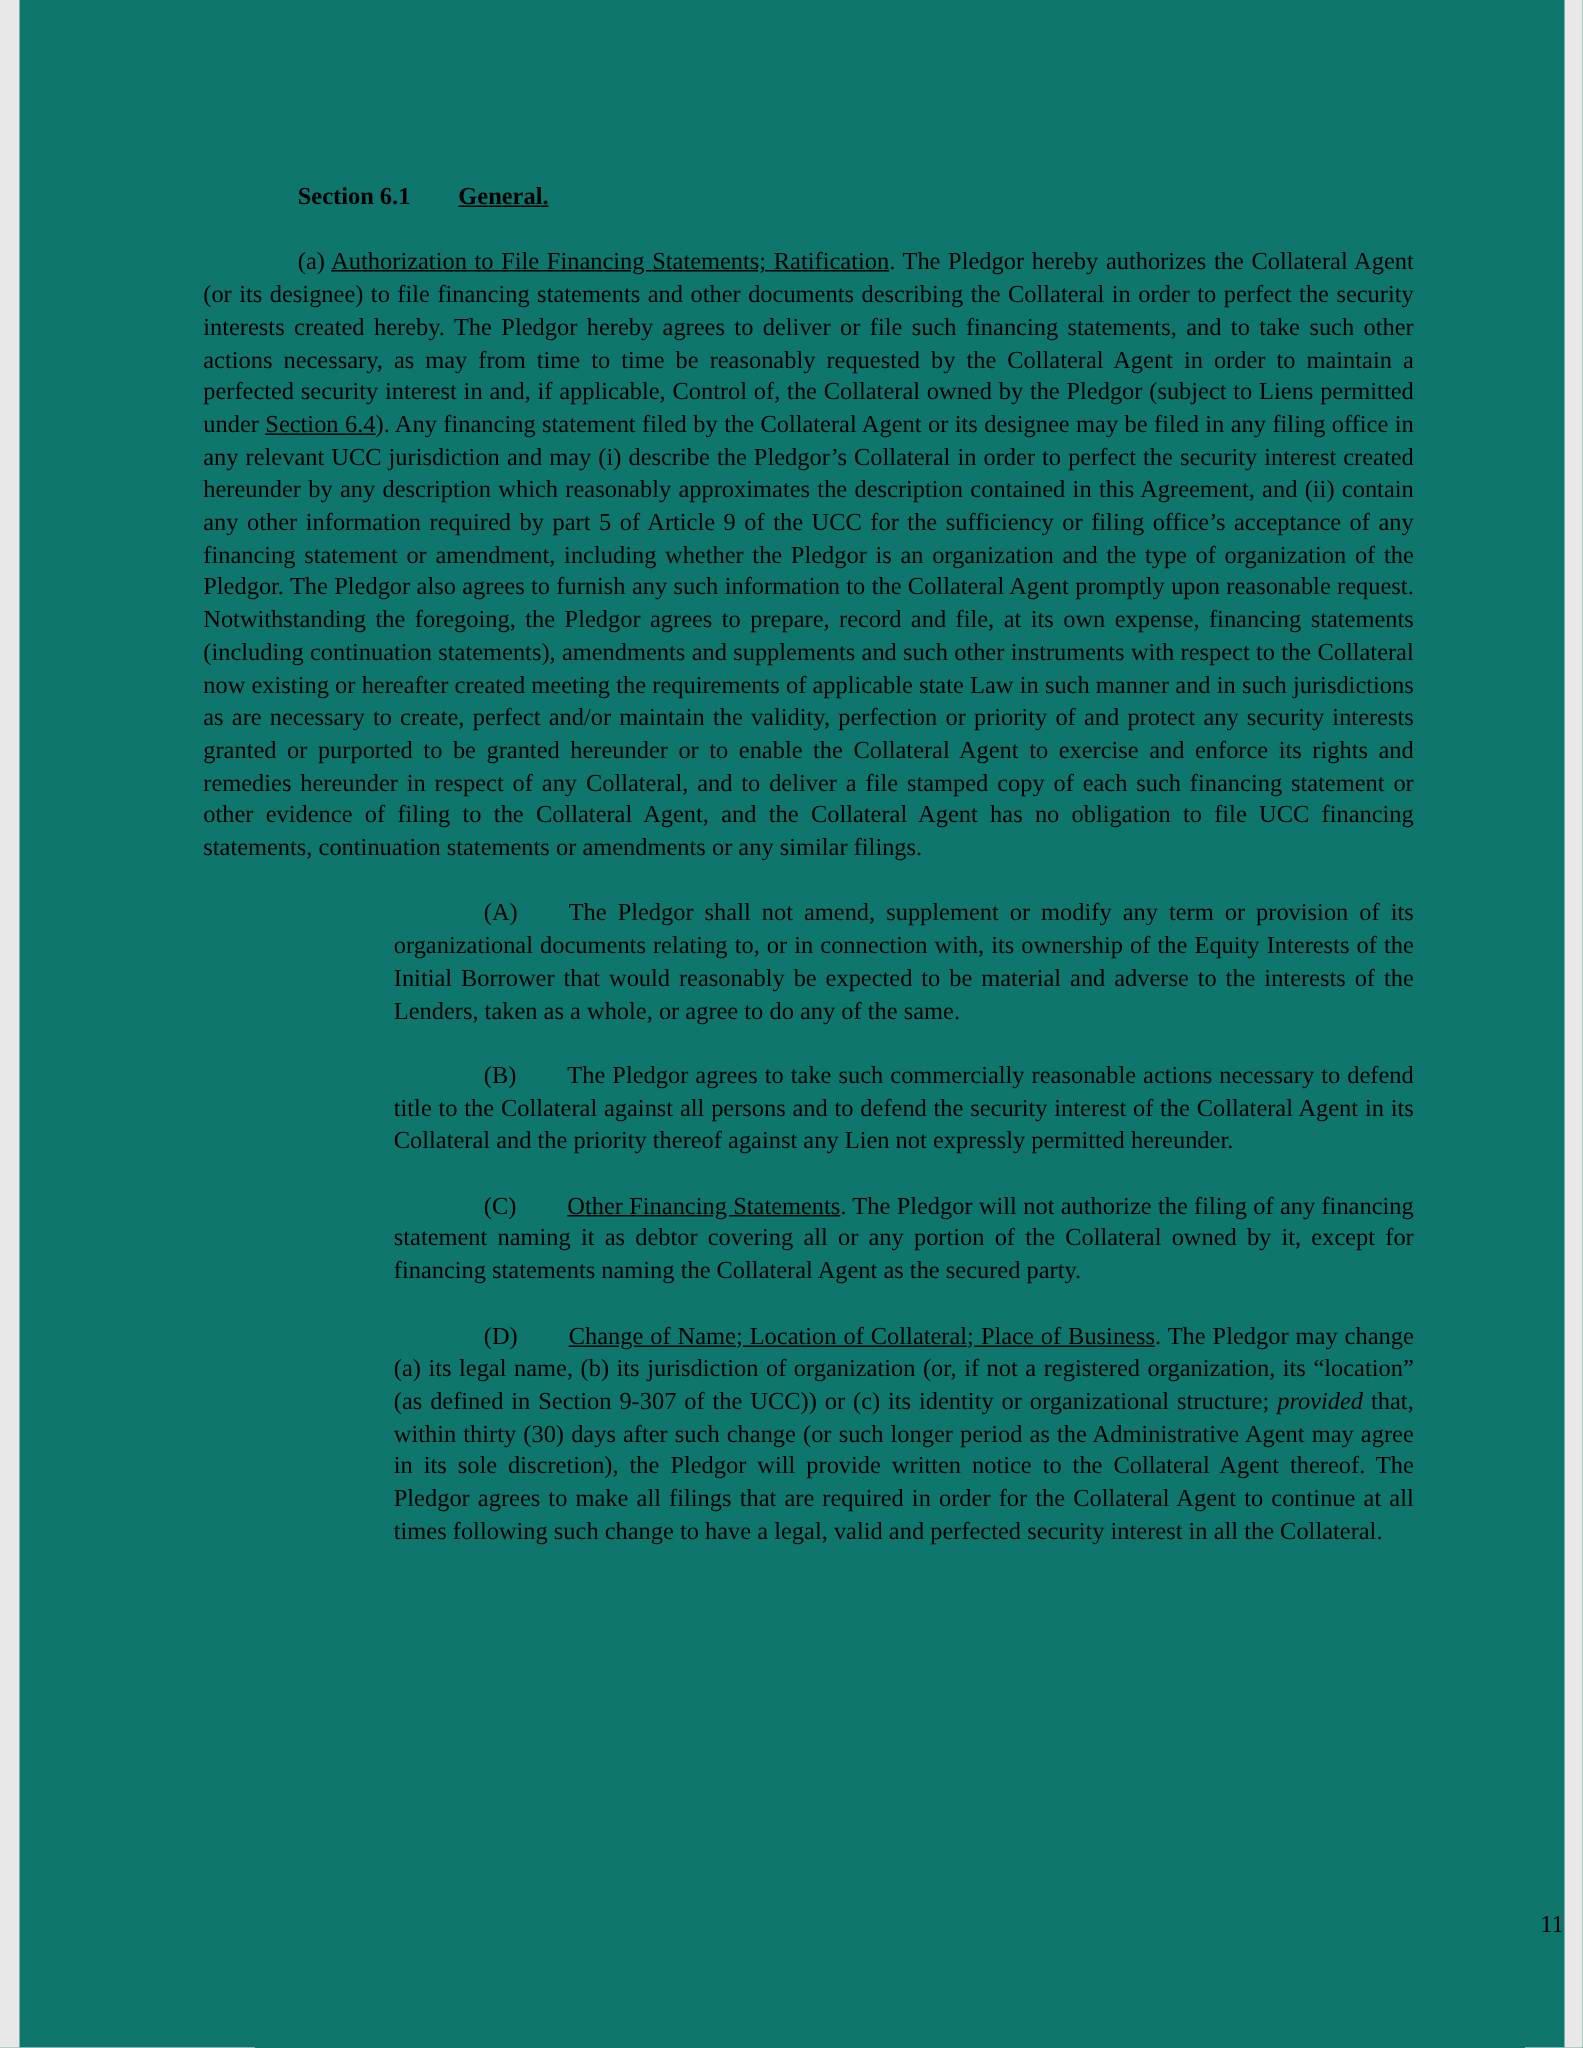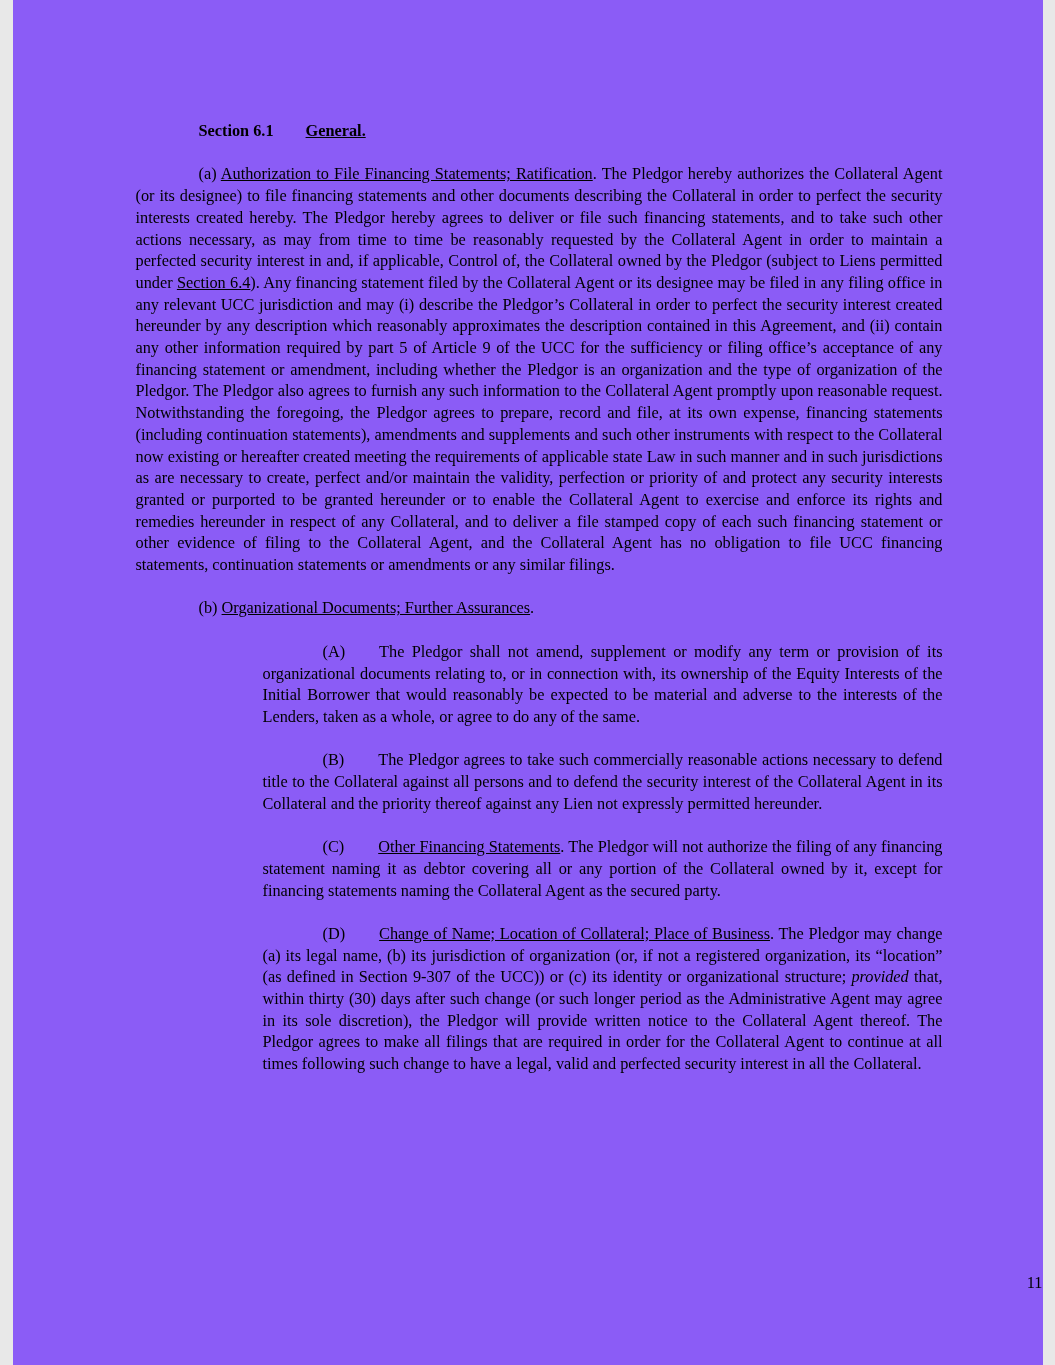--- a/index.html
+++ b/index.html
@@ -5,21 +5,21 @@
   html, body {
     margin: 0;
     padding: 0;
     background: #e8e8e8;
   }
   .sheet {
     position: relative;
     width: 1030px;
     height: 1365px;
     margin: 0 auto;
-    background: #8b5cf6;
+    background: #0f766e;
     color: #000000;
     font-family: "Liberation Serif", serif;
     overflow: hidden;
   }
   .content {
     position: absolute;
     left: 123px;
     top: 120px;
     width: 807px;
   }
@@ -62,21 +62,20 @@
 </head>
 <body>
 
 <div class="sheet">
   <div class="content">
 
     <p class="heading indent"><span class="bold">Section 6.1</span><span class="tab-sm"></span><span class="bold underline">General.</span></p>
 
     <p class="indent"><span>(a)</span> <span class="underline">Authorization to File Financing Statements; Ratification</span><span>. The Pledgor hereby authorizes the Collateral Agent (or its designee) to file financing statements and other documents describing the Collateral in order to perfect the security interests created hereby. The Pledgor hereby agrees to deliver or file such financing statements, and to take such other actions necessary, as may from time to time be reasonably requested by the Collateral Agent in order to maintain a perfected security interest in and, if applicable, Control of, the Collateral owned by the Pledgor (subject to Liens permitted under </span><span class="underline">Section 6.4</span><span>). Any financing statement filed by the Collateral Agent or its designee may be filed in any filing office in any relevant UCC jurisdiction and may (i) describe the Pledgor’s Collateral in order to perfect the security interest created hereunder by any description which reasonably approximates the description contained in this Agreement, and (ii) contain any other information required by part 5 of Article 9 of the UCC for the sufficiency or filing office’s acceptance of any financing statement or amendment, including whether the Pledgor is an organization and the type of organization of the Pledgor. The Pledgor also agrees to furnish any such information to the Collateral Agent promptly upon reasonable request. Notwithstanding the foregoing, the Pledgor agrees to prepare, record and file, at its own expense, financing statements (including continuation statements), amendments and supplements and such other instruments with respect to the Collateral now existing or hereafter created meeting the requirements of applicable state Law in such manner and in such jurisdictions as are necessary to create, perfect and/or maintain the validity, perfection or priority of and protect any security interests granted or purported to be granted hereunder or to enable the Collateral Agent to exercise and enforce its rights and remedies hereunder in respect of any Collateral, and to deliver a file stamped copy of each such financing statement or other evidence of filing to the Collateral Agent, and the Collateral Agent has no obligation to file UCC financing statements, continuation statements or amendments or any similar filings.</span></p>
 
-    <p class="indent"><span>(b)</span> <span class="underline">Organizational Documents; Further Assurances</span><span>.</span></p>
 
     <p class="sub"><span>(A)</span><span class="tab"></span><span>The Pledgor shall not amend, supplement or modify any term or provision of its organizational documents relating to, or in connection with, its ownership of the Equity Interests of the Initial Borrower that would reasonably be expected to be material and adverse to the interests of the Lenders, taken as a whole, or agree to do any of the same.</span></p>
 
     <p class="sub"><span>(B)</span><span class="tab"></span><span>The Pledgor agrees to take such commercially reasonable actions necessary to defend title to the Collateral against all persons and to defend the security interest of the Collateral Agent in its Collateral and the priority thereof against any Lien not expressly permitted hereunder.</span></p>
 
     <p class="sub"><span>(C)</span><span class="tab"></span><span class="underline">Other Financing Statements</span><span>. The Pledgor will not authorize the filing of any financing statement naming it as debtor covering all or any portion of the Collateral owned by it, except for financing statements naming the Collateral Agent as the secured party.</span></p>
 
     <p class="sub"><span>(D)</span><span class="tab"></span><span class="underline">Change of Name; Location of Collateral; Place of Business</span><span>. The Pledgor may change (a) its legal name, (b) its jurisdiction of organization (or, if not a registered organization, its “location” (as defined in Section 9-307 of the UCC)) or (c) its identity or organizational structure; </span><span class="italic">provided</span><span> that, within thirty (30) days after such change (or such longer period as the Administrative Agent may agree in its sole discretion), the Pledgor will provide written notice to the Collateral Agent thereof. The Pledgor agrees to make all filings that are required in order for the Collateral Agent to continue at all times following such change to have a legal, valid and perfected security interest in all the Collateral.</span></p>
 
   </div>

